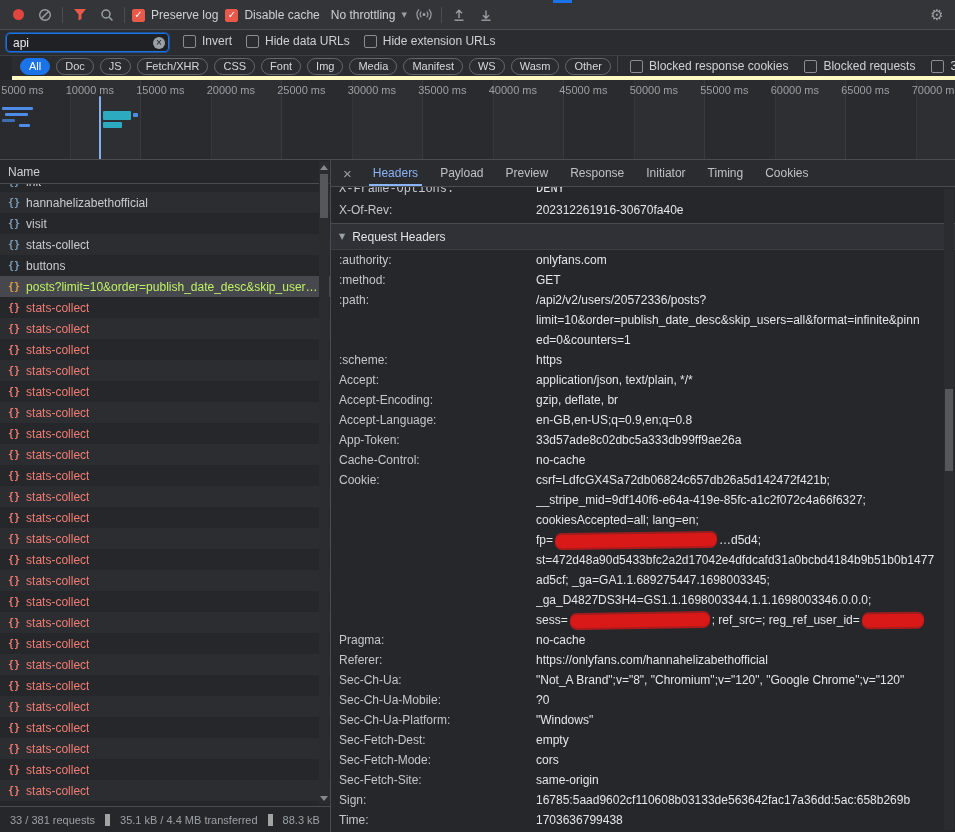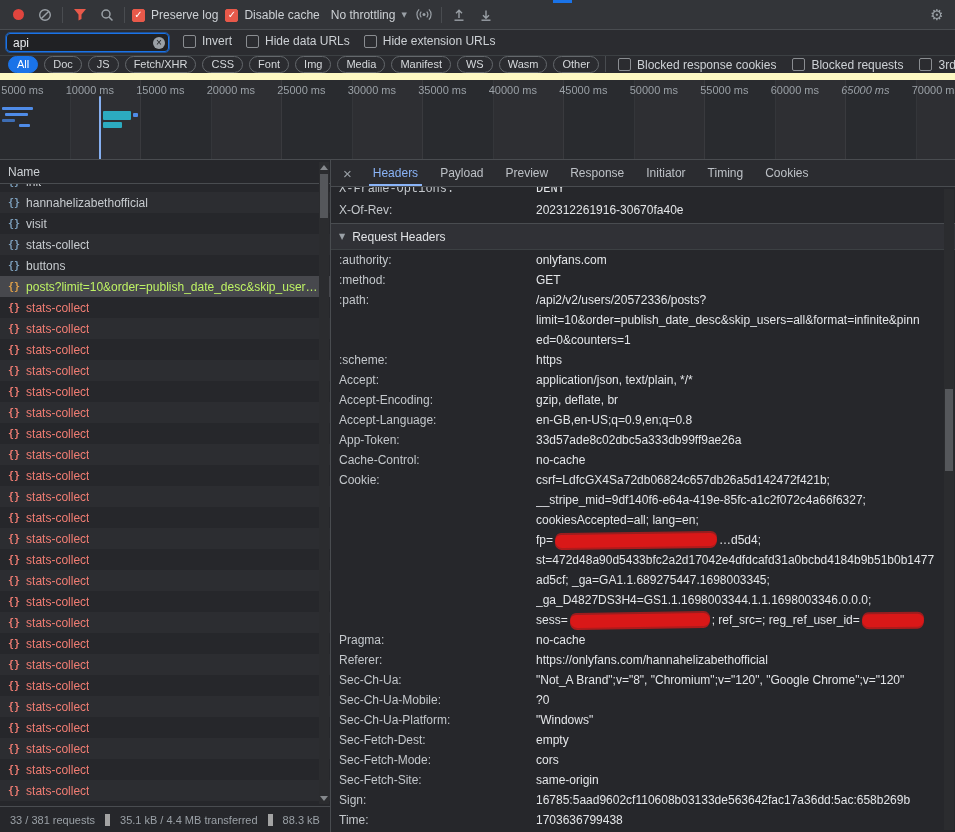--- a/index.html
+++ b/index.html
@@ -46,21 +46,21 @@
   }
   .input-clear {
     position: absolute; right: 4px; top: 3.5px; width: 12px; height: 12px; border-radius: 50%;
     background: #9aa0a6; color: #202124; font-size: 10px; line-height: 12px; text-align: center; cursor: pointer;
   }
   .input-clear::before { content: "\00d7"; }
 
   
   .type-row {
     height: 24px; display: flex; gap: 6px;
-    background: #2b2c30; border-bottom: 7px solid #fef9c3; padding: 0 8px;
+    background: #2b2c30; border-bottom: 4px solid #fef9c3; padding: 0 8px; margin-left: 12px;
   }
   .pills { display: flex; align-items: center; gap: 6px; }
   .pill {
     padding: 1px 8px 2px; border: 1px solid #64686c; border-radius: 10px;
     color: #d5d8db; font-size: 11px; white-space: nowrap; cursor: pointer;
   }
   .pill.selected { background: var(--accent-blue); border-color: var(--accent-blue); color: #fff; }
   .extra-cbs { display: flex; align-items: center; gap: 16px; margin-left: 6px; }
   .extra-cbs .cblbl { font-size: 12px; }
 
@@ -288,21 +288,21 @@
       </div>
       <div class="tl-col band" style="left: 634.5px; width: 70.5px;">
         <div class="tl-label">50000 ms</div>
       </div>
       <div class="tl-col" style="left: 705px; width: 70.5px;">
         <div class="tl-label">55000 ms</div>
       </div>
       <div class="tl-col band" style="left: 775.5px; width: 70.5px;">
         <div class="tl-label">60000 ms</div>
       </div>
-      <div class="tl-col" style="left: 846px; width: 70.5px; font-style: italic;">
+      <div class="tl-col" style="left: 846px; width: 70.5px;">
         <div class="tl-label">65000 ms</div>
       </div>
       <div class="tl-col band" style="left: 916.5px; width: 70.5px;">
         <div class="tl-label">70000 ms</div>
       </div>
       <div class="tl-mark" style="left: 2px; top: 27px; width: 31px; height: 3px; background: rgb(79, 140, 232);"></div>
       <div class="tl-mark" style="left: 5px; top: 33px; width: 23px; height: 3px; background: rgb(79, 140, 232);"></div>
       <div class="tl-mark" style="left: 2px; top: 39px; width: 13px; height: 3px; background: rgb(61, 109, 180);"></div>
       <div class="tl-mark" style="left: 19px; top: 44px; width: 11px; height: 3px; background: rgb(79, 140, 232);"></div>
       <div class="tl-mark" style="left: 99px; top: 16px; width: 2px; height: 64px; background: rgb(134, 175, 240);"></div>

